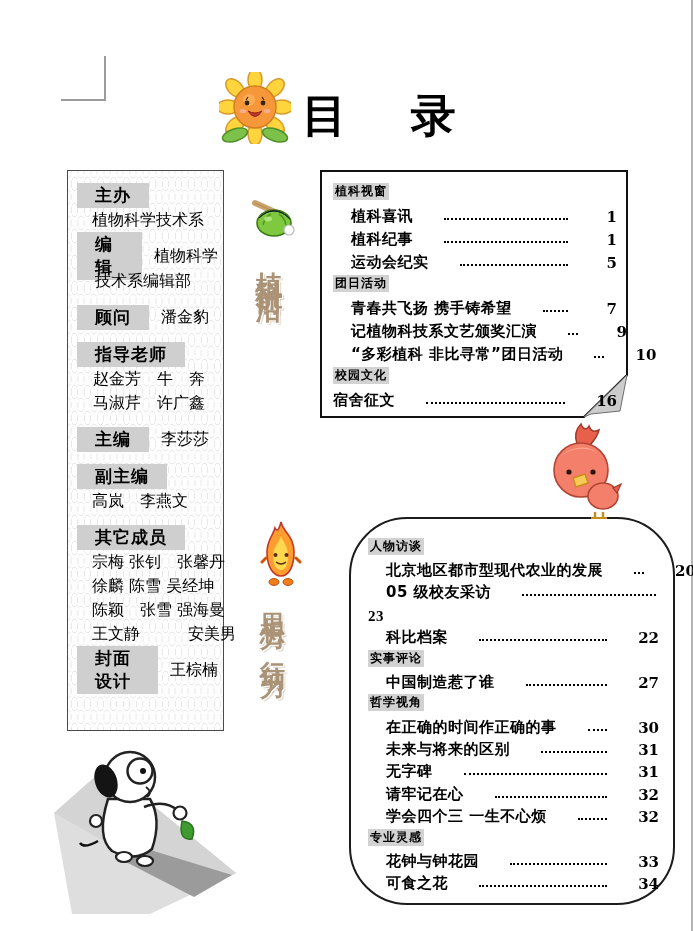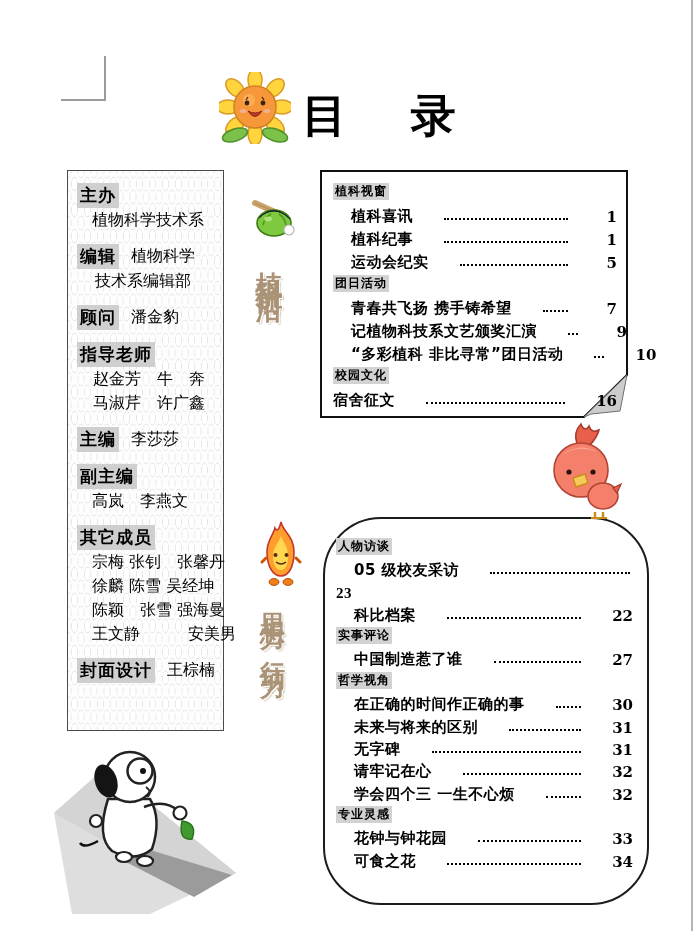--- a/index.html
+++ b/index.html
@@ -18,21 +18,21 @@
   
   .masthead{position:absolute;left:67px;top:170px;width:157px;height:561px;box-sizing:border-box;
             border:1px solid #4a4a4a;padding:11px 5px 6px 9px;
             background-color:#fdfdfd;
             background-image:
               radial-gradient(ellipse 5px 11px at 50% 50%, #ffffff 54%, #e3e3e3 62%, #ffffff 70%, rgba(255,255,255,0) 72%),
               radial-gradient(ellipse 5px 11px at 50% 50%, #ffffff 54%, #e3e3e3 62%, #ffffff 70%, rgba(255,255,255,0) 72%);
             background-size:13px 26px,13px 26px;background-position:0 0,6.5px 13px;}
   .m-block{margin-bottom:11px;}
   .m-row{height:26px;display:flex;align-items:center;}
-  .m-label{background:#cfcfcf;font-weight:bold;font-size:17px;padding:1px 3px;
+  .m-label{background:#cfcfcf;font-weight:bold;font-size:17px;padding:1px 18px;
            font-family:"DejaVu Serif","Liberation Serif",serif;letter-spacing:1px;}
   .m-inline{font-size:16px;margin-left:12px;white-space:pre;}
   .m-line{font-size:16px;line-height:24px;white-space:pre;}
   .indent-none{margin-left:15px;}
   .indent-small{margin-left:16px;}
   .indent-large{margin-left:18px;}
 
   
   .caption{writing-mode:vertical-rl;text-orientation:upright;font-weight:bold;color:#ab9377;
            font-family:"DejaVu Serif","Liberation Serif",serif;
@@ -43,22 +43,22 @@
   .flameicon{position:absolute;left:260px;top:520px;}
   .chick{position:absolute;left:547px;top:422px;z-index:3;}
   .dog{position:absolute;left:46px;top:747px;}
 
   
   .t1{position:absolute;left:320px;top:170px;width:309px;height:249px;}
   .t1 svg.frame{position:absolute;left:0;top:0;}
   .t1-content{position:absolute;left:0;top:0;right:0;bottom:0;padding:10px 12px 8px 13px;box-sizing:border-box;}
 
   
-  .t2{position:absolute;left:323px;top:517px;width:326px;height:388px;box-sizing:border-box;
-      border:2px solid #1c1c1c;border-radius:58px;background:#fff;padding:16px 14px 12px 11px;}
+  .t2{position:absolute;left:349px;top:517px;width:326px;height:388px;box-sizing:border-box;
+      border:2px solid #1c1c1c;border-radius:58px;background:#fff;padding:16px 14px 12px 17px;}
 
   
   .sec-label{display:flex;align-items:center;}
   .sec-label span{background:#d2d2d2;font-weight:bold;font-size:12px;padding:0 2px;letter-spacing:1px;}
   .toc-row{display:flex;align-items:flex-end;margin-left:18px;gap:28px;}
   .toc-row.flush{margin-left:0;}
   .toc-title{font-weight:bold;font-size:15px;white-space:pre;letter-spacing:0.5px;}
   .leader{flex:1;min-width:10px;border-bottom:2.5px dotted #000;margin:0 3px 6px 3px;}
   .toc-page{font-weight:bold;font-size:15px;font-family:"DejaVu Serif","Liberation Serif",serif;
             min-width:18px;text-align:right;}
@@ -257,20 +257,25 @@
       <path d="M44,96 h8 M52,96 h8" stroke="#c98c1b" stroke-width="2"></path>
     </svg>
   </span>
 
   <div class="t2">
     <div>
         <div class="sec-label">
           <span>人物访谈</span>
         </div>
         <div class="toc-row">
+          <span class="toc-title">北京地区都市型现代农业的发展</span>
+          <span class="leader"></span>
+          <span class="toc-page">20</span>
+        </div>
+        <div class="toc-row">
           <span class="toc-title">05 级校友采访</span>
           <span class="leader"></span>
         </div>
         <div class="toc-row flush plain">
           <span class="toc-title">23</span>
         </div>
         <div class="toc-row">
           <span class="toc-title">科比档案</span>
           <span class="leader"></span>
           <span class="toc-page">22</span>

